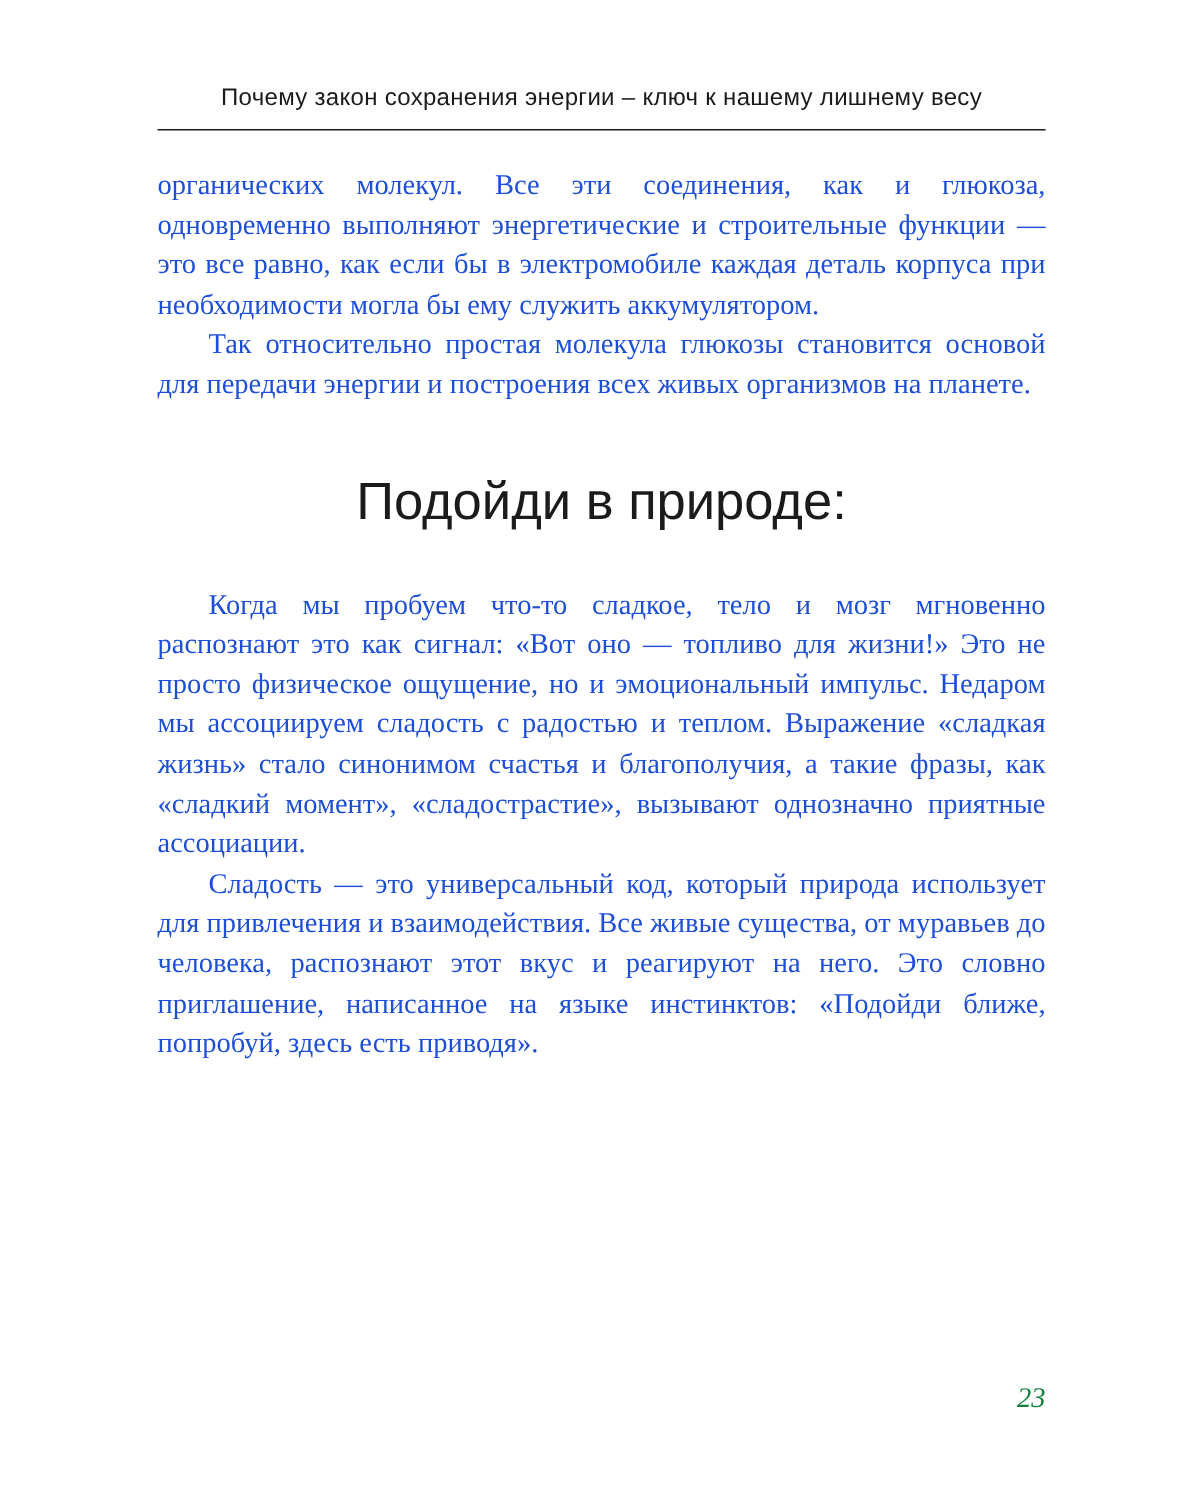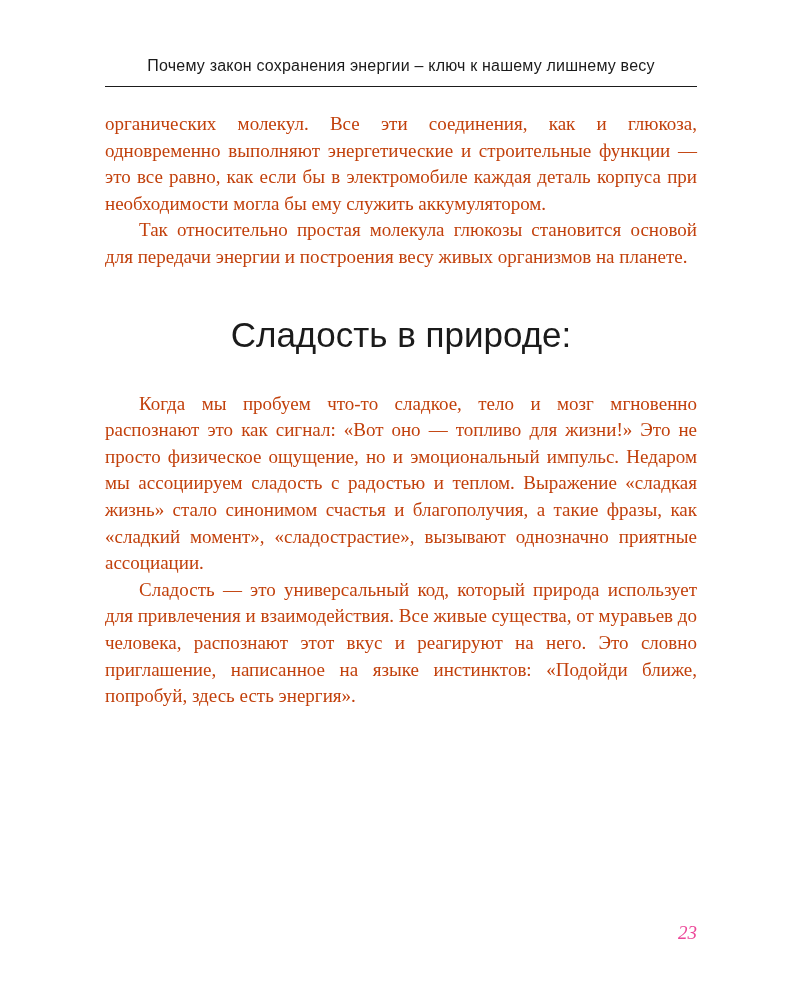--- a/index.html
+++ b/index.html
@@ -36,21 +36,21 @@
     border: none;
     border-top: 1.5px solid #1b1b1b;
     width: 100%;
   }
   .body-text {
     margin-top: 24px;
     font-family: "Liberation Serif", serif;
     font-size: 19px;
     line-height: 26.6px;
     text-align: justify;
-    color: #c2410c;
+    color: #1d4ed8;
   }
   .body-text p {
     margin: 0;
   }
   .body-text p.indent {
     text-indent: 34px;
   }
   .section-heading {
     margin: 42px 0 34px 0;
     text-align: center;
@@ -63,43 +63,43 @@
   .section-heading span {
     display: block;
   }
   .page-number {
     position: absolute;
     right: 103px;
     top: 922px;
     font-family: "Liberation Serif", serif;
     font-style: italic;
     font-size: 19px;
-    color: #ec4899;
+    color: #15803d;
   }
 </style>
 </head>
 <body>
 
 <div class="page">
   <div class="content">
 
     <div class="running-head">Почему закон сохранения энергии – ключ к нашему лишнему весу</div>
 
     <hr class="header-rule">
 
     <div class="body-text">
       <p>органических молекул. Все эти соединения, как и глюкоза, одновременно выполняют энергетические и строительные функции — это все равно, как если бы в электромобиле каждая деталь корпуса при необходимости могла бы ему служить аккумулятором.</p>
-      <p class="indent">Так относительно простая молекула глюкозы становится основой для передачи энергии и построения весу живых организмов на планете.</p>
+      <p class="indent">Так относительно простая молекула глюкозы становится основой для передачи энергии и построения всех живых организмов на планете.</p>
     </div>
 
     <h1 class="section-heading">
-      <span>Сладость в природе:</span>
+      <span>Подойди в природе:</span>
     </h1>
 
     <div class="body-text" style="margin-top:0;">
       <p class="indent">Когда мы пробуем что-то сладкое, тело и мозг мгновенно распознают это как сигнал: «Вот оно — топливо для жизни!» Это не просто физическое ощущение, но и эмоциональный импульс. Недаром мы ассоциируем сладость с радостью и теплом. Выражение «сладкая жизнь» стало синонимом счастья и благополучия, а такие фразы, как «сладкий момент», «сладострастие», вызывают однозначно приятные ассоциации.</p>
-      <p class="indent">Сладость — это универсальный код, который природа использует для привлечения и взаимодействия. Все живые существа, от муравьев до человека, распознают этот вкус и реагируют на него. Это словно приглашение, написанное на языке инстинктов: «Подойди ближе, попробуй, здесь есть энергия».</p>
+      <p class="indent">Сладость — это универсальный код, который природа использует для привлечения и взаимодействия. Все живые существа, от муравьев до человека, распознают этот вкус и реагируют на него. Это словно приглашение, написанное на языке инстинктов: «Подойди ближе, попробуй, здесь есть приводя».</p>
     </div>
 
   </div>
 
   <div class="page-number">23</div>
 </div>
 
 </body></html>

